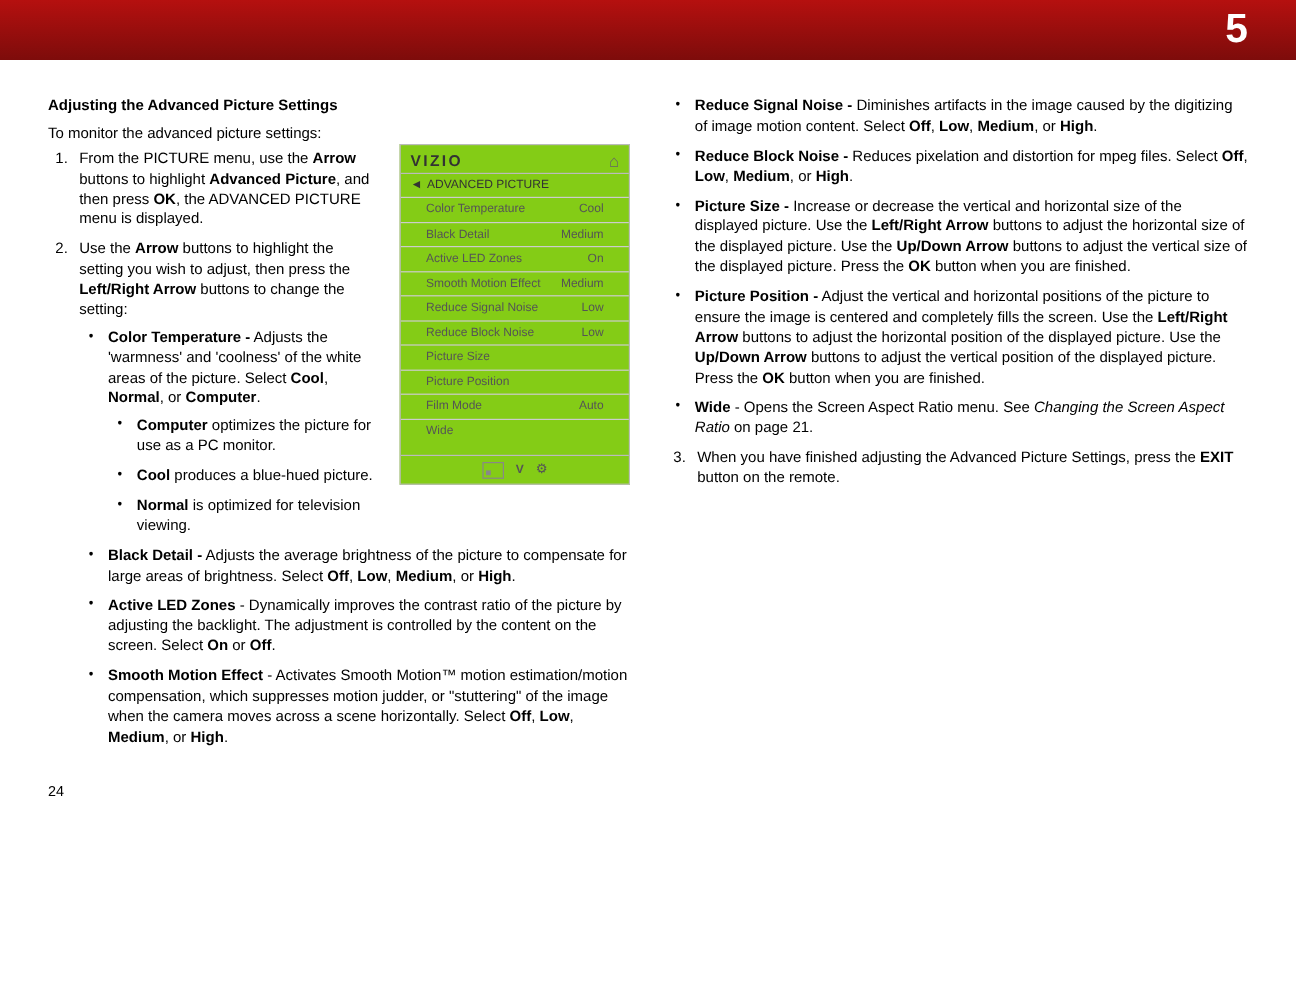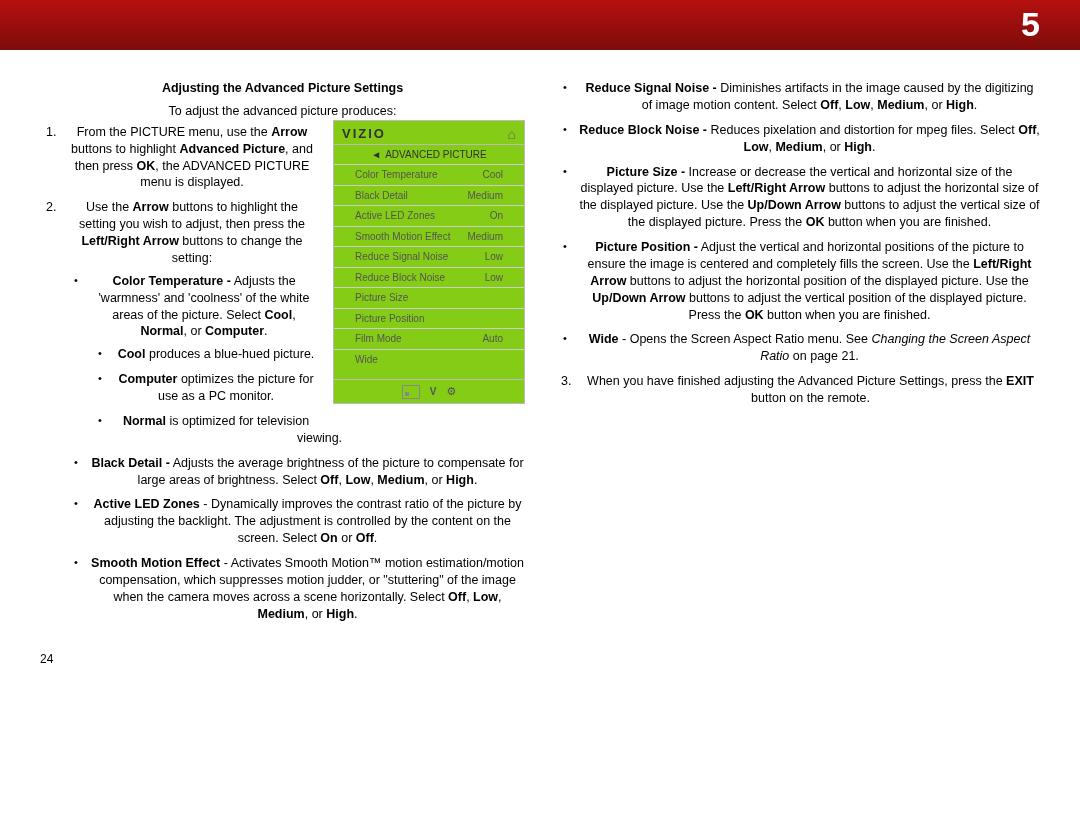--- a/index.html
+++ b/index.html
@@ -1,20 +1,20 @@
 <!DOCTYPE html>
 <html><head>
 <meta charset="utf-8">
 <style>
   body { margin:0; font-family: Arial, Helvetica, sans-serif; font-size:12.5px; color:#000; line-height:1.35; }
   .header-bar { height:50px; background: linear-gradient(#b5100f,#7d0c0b); display:flex; justify-content:flex-end; align-items:center; padding-right:40px; }
   .header-num { color:#fff; font-size:34px; font-weight:bold; }
   .page { width:1080px; min-height:784px; padding:30px 40px 20px 40px; box-sizing:border-box; }
   .columns { display:flex; gap:30px; }
-  .col { flex:1;text-align:center; }
+  .col { flex:1; }
   .bold { font-weight:bold; }
   h4 { margin:0 0 6px 0; font-size:12.5px; font-weight:bold; }
   ol.main { margin:4px 0 0 0; padding-left:20px; }
   ol.main > li { margin-bottom:8px; padding-left:6px; }
   ul.bullets { list-style:none; margin:6px 0 0 0; padding-left:14px; }
   ul.bullets > li { position:relative; margin-bottom:8px; padding-left:10px; }
   ul.bullets > li::before { content:"•"; position:absolute; left:-6px; top:0; font-size:11px; }
   .menu-float { float:right; width:190px; margin:0 0 10px 15px; border:1px solid #bbb; background:#84cc16; font-size:10px; color:#555; }
   .menu-head { display:flex; justify-content:space-between; align-items:center; padding:4px 8px 0 8px; }
   .brand { font-family: Arial; font-weight:bold; letter-spacing:2px; font-size:13px; color:#333; }
@@ -37,21 +37,21 @@
 
 <div class="header-bar">
   <span class="header-num">5</span>
 </div>
 
 <div class="page">
   <div class="columns">
 
     <div class="col">
       <h4>Adjusting the Advanced Picture Settings</h4>
-      <div>To adjust the advanced picture produces:</div>
+      <div>To monitor the advanced picture settings:</div>
 
       <div class="menu-float">
         <div class="menu-head">
           <span class="brand">VIZIO</span>
           <span class="home-icon"></span>
         </div>
         <div class="title-row"><span class="arrow">◄</span><span>ADVANCED PICTURE</span></div>
         <div class="row">
             <span>Color Temperature</span>
             <span>Cool</span>
@@ -109,24 +109,24 @@
           <div class="step1-text">
           <span>Use the </span><span class="bold">Arrow</span><span> buttons to highlight the setting you wish to adjust, then press the </span><span class="bold">Left/Right Arrow</span><span> buttons to change the setting:</span>
           </div>
           <ul class="bullets">
             <li>
               <div class="step1-text">
               <span class="bold">Color Temperature -</span><span> Adjusts the 'warmness' and 'coolness' of the white areas of the picture. Select </span><span class="bold">Cool</span><span>, </span><span class="bold">Normal</span><span>, or </span><span class="bold">Computer</span><span>.</span>
               </div>
               <ul class="bullets">
                 <li>
-                    <div class="step1-text"><span class="bold">Cool</span><span> produces a blue-hued picture.</span></div>
+                    <div class="step1-text"><span class="bold">Computer</span><span> optimizes the picture for use as a PC monitor.</span></div>
                   </li>
                 <li>
-                    <div class="step1-text"><span class="bold">Computer</span><span> optimizes the picture for use as a PC monitor.</span></div>
+                    <div class="step1-text"><span class="bold">Cool</span><span> produces a blue-hued picture.</span></div>
                   </li>
                 <li><span class="bold">Normal</span><span> is optimized for television viewing.</span></li>
               </ul>
             </li>
             <li>
               <span class="bold">Black Detail -</span><span> Adjusts the average brightness of the picture to compensate for large areas of brightness. Select </span><span class="bold">Off</span><span>, </span><span class="bold">Low</span><span>, </span><span class="bold">Medium</span><span>, or </span><span class="bold">High</span><span>.</span>
             </li>
             <li>
               <span class="bold">Active LED Zones</span><span> - Dynamically improves the contrast ratio of the picture by adjusting the backlight. The adjustment is controlled by the content on the screen. Select </span><span class="bold">On</span><span> or </span><span class="bold">Off</span><span>.</span>
             </li>

